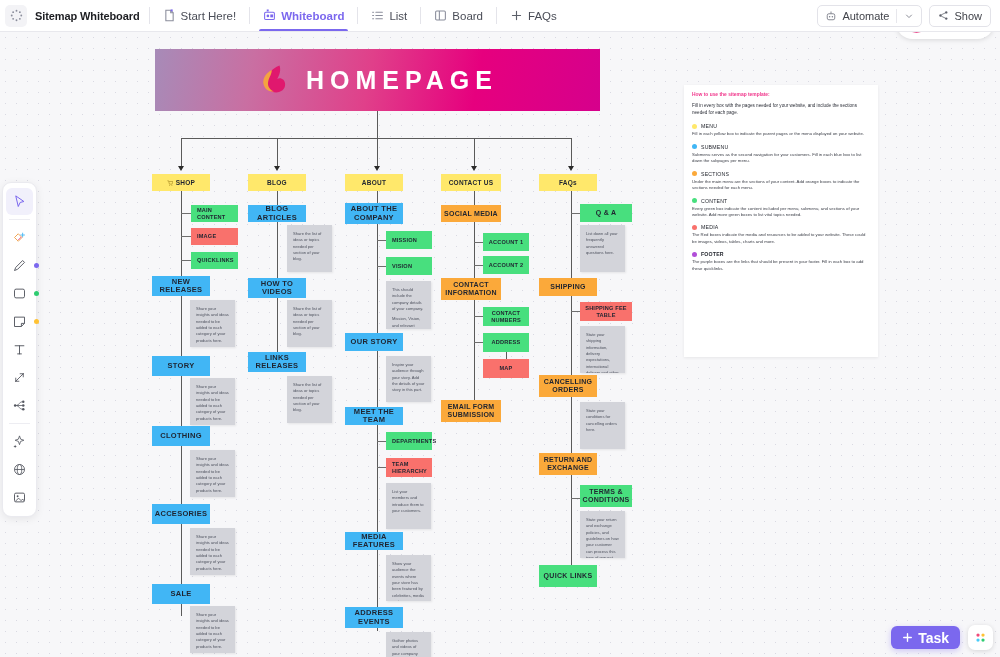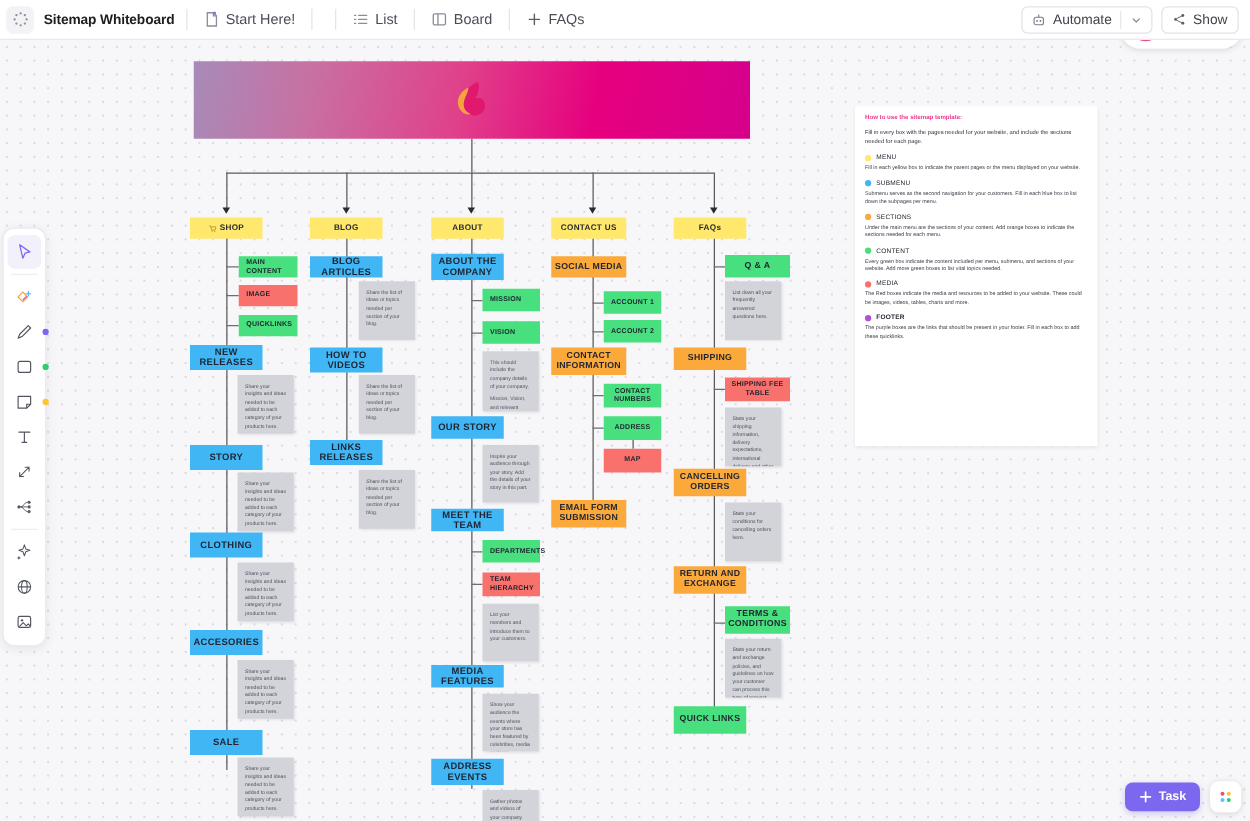--- a/index.html
+++ b/index.html
@@ -149,21 +149,21 @@
   }
   .avatar {
     width: 21px; height: 21px; border-radius: 50%;
     background: #e8518f; color: #fff; font-size: 10px; font-weight: bold;
     display: flex; align-items: center; justify-content: center;
   }
   .mini-div { width: 1px; height: 15px; background: #eaeaef; }
   #taskbtn {
     position: absolute; right: 40px; bottom: 8px;
     height: 23px; padding: 0 11px; border-radius: 6px;
-    background: #7b68ee; color: #fff; font-size: 10px; font-weight: bold;
+    background: #7b68ee; color: #fff; font-size: 14px; font-weight: bold;
     display: flex; align-items: center; gap: 5px; cursor: pointer;
     box-shadow: 0 2px 6px rgba(123,104,238,.35); z-index: 25;
   }
   #appsbtn {
     position: absolute; right: 7px; bottom: 7px;
     width: 25px; height: 25px; border-radius: 7px; background: #fff;
     box-shadow: 0 1px 5px rgba(0,0,0,.14);
     display: flex; align-items: center; justify-content: center; cursor: pointer; z-index: 25;
   }
 </style>
@@ -191,20 +191,29 @@
   <div class="tab">
     <svg class="tab-ico" viewBox="0 0 16 16">
       <path d="M3.5 1.5h6l3 3v10h-9z" fill="none" stroke="#8a8d9b" stroke-width="1.3"></path>
       <path d="M9.5 1.5v3h3" fill="none" stroke="#8a8d9b" stroke-width="1.3"></path>
       <rect x="9.5" y="0.5" width="2.4" height="2.4" fill="#7b68ee"></rect>
     </svg>
     <span>Start Here!</span>
   </div>
   <div class="vdiv"></div>
 
+  <div class="tab active">
+    <svg class="tab-ico" viewBox="0 0 16 16">
+      <rect x="2" y="4" width="12" height="9" rx="1.4" fill="none" stroke="#7b68ee" stroke-width="1.3"></rect>
+      <circle cx="6" cy="8.5" r="1.6" fill="#7b68ee"></circle>
+      <rect x="9" y="6.7" width="3.4" height="3.6" fill="#7b68ee"></rect>
+      <rect x="4.6" y="0.6" width="2.4" height="2.4" fill="#7b68ee"></rect>
+    </svg>
+    <span>Whiteboard</span>
+  </div>
   <div class="vdiv"></div>
 
   <div class="tab">
     <svg class="tab-ico" viewBox="0 0 16 16">
       <g stroke="#8a8d9b" stroke-width="1.3" stroke-linecap="round">
         <path d="M2 4h1.2M6 4h8M2 8h1.2M6 8h8M2 12h1.2M6 12h8"></path>
       </g>
     </svg>
     <span>List</span>
   </div>
@@ -258,20 +267,21 @@
   </div>
 </div>
 
 <div id="canvas">
 
   <div id="banner">
     <svg class="bflame" viewBox="0 0 64 64">
       <path d="M40 6c-14 6-24 16-24 29 0 11 8 19 18 19 9 0 16-6 16-14 0-9-8-13-14-10 4-7 7-16 4-24z" fill="#e0186e"></path>
       <path d="M26 14C14 21 9 31 12 41c3 9 11 13 18 11-8-3-12-10-10-18 2-8 7-14 6-20z" fill="#f4a340"></path>
     </svg>
+    <span class="btext">HOMEPAGE</span>
   </div>
 
   <div class="ln lnv" style="left:377px; top:79px; height:27px;"></div>
   <div class="ln lnh" style="left:181px; top:106px; width:390px;"></div>
   <div class="ln lnv" style="left:181px; top:106px; height:30px;"></div>
   <div class="ln lnv" style="left:277px; top:106px; height:30px;"></div>
   <div class="ln lnv" style="left:377px; top:106px; height:30px;"></div>
   <div class="ln lnv" style="left:474px; top:106px; height:30px;"></div>
   <div class="ln lnv" style="left:571px; top:106px; height:30px;"></div>
   <div class="arw" style="left:177.5px; top:134px;"></div>

